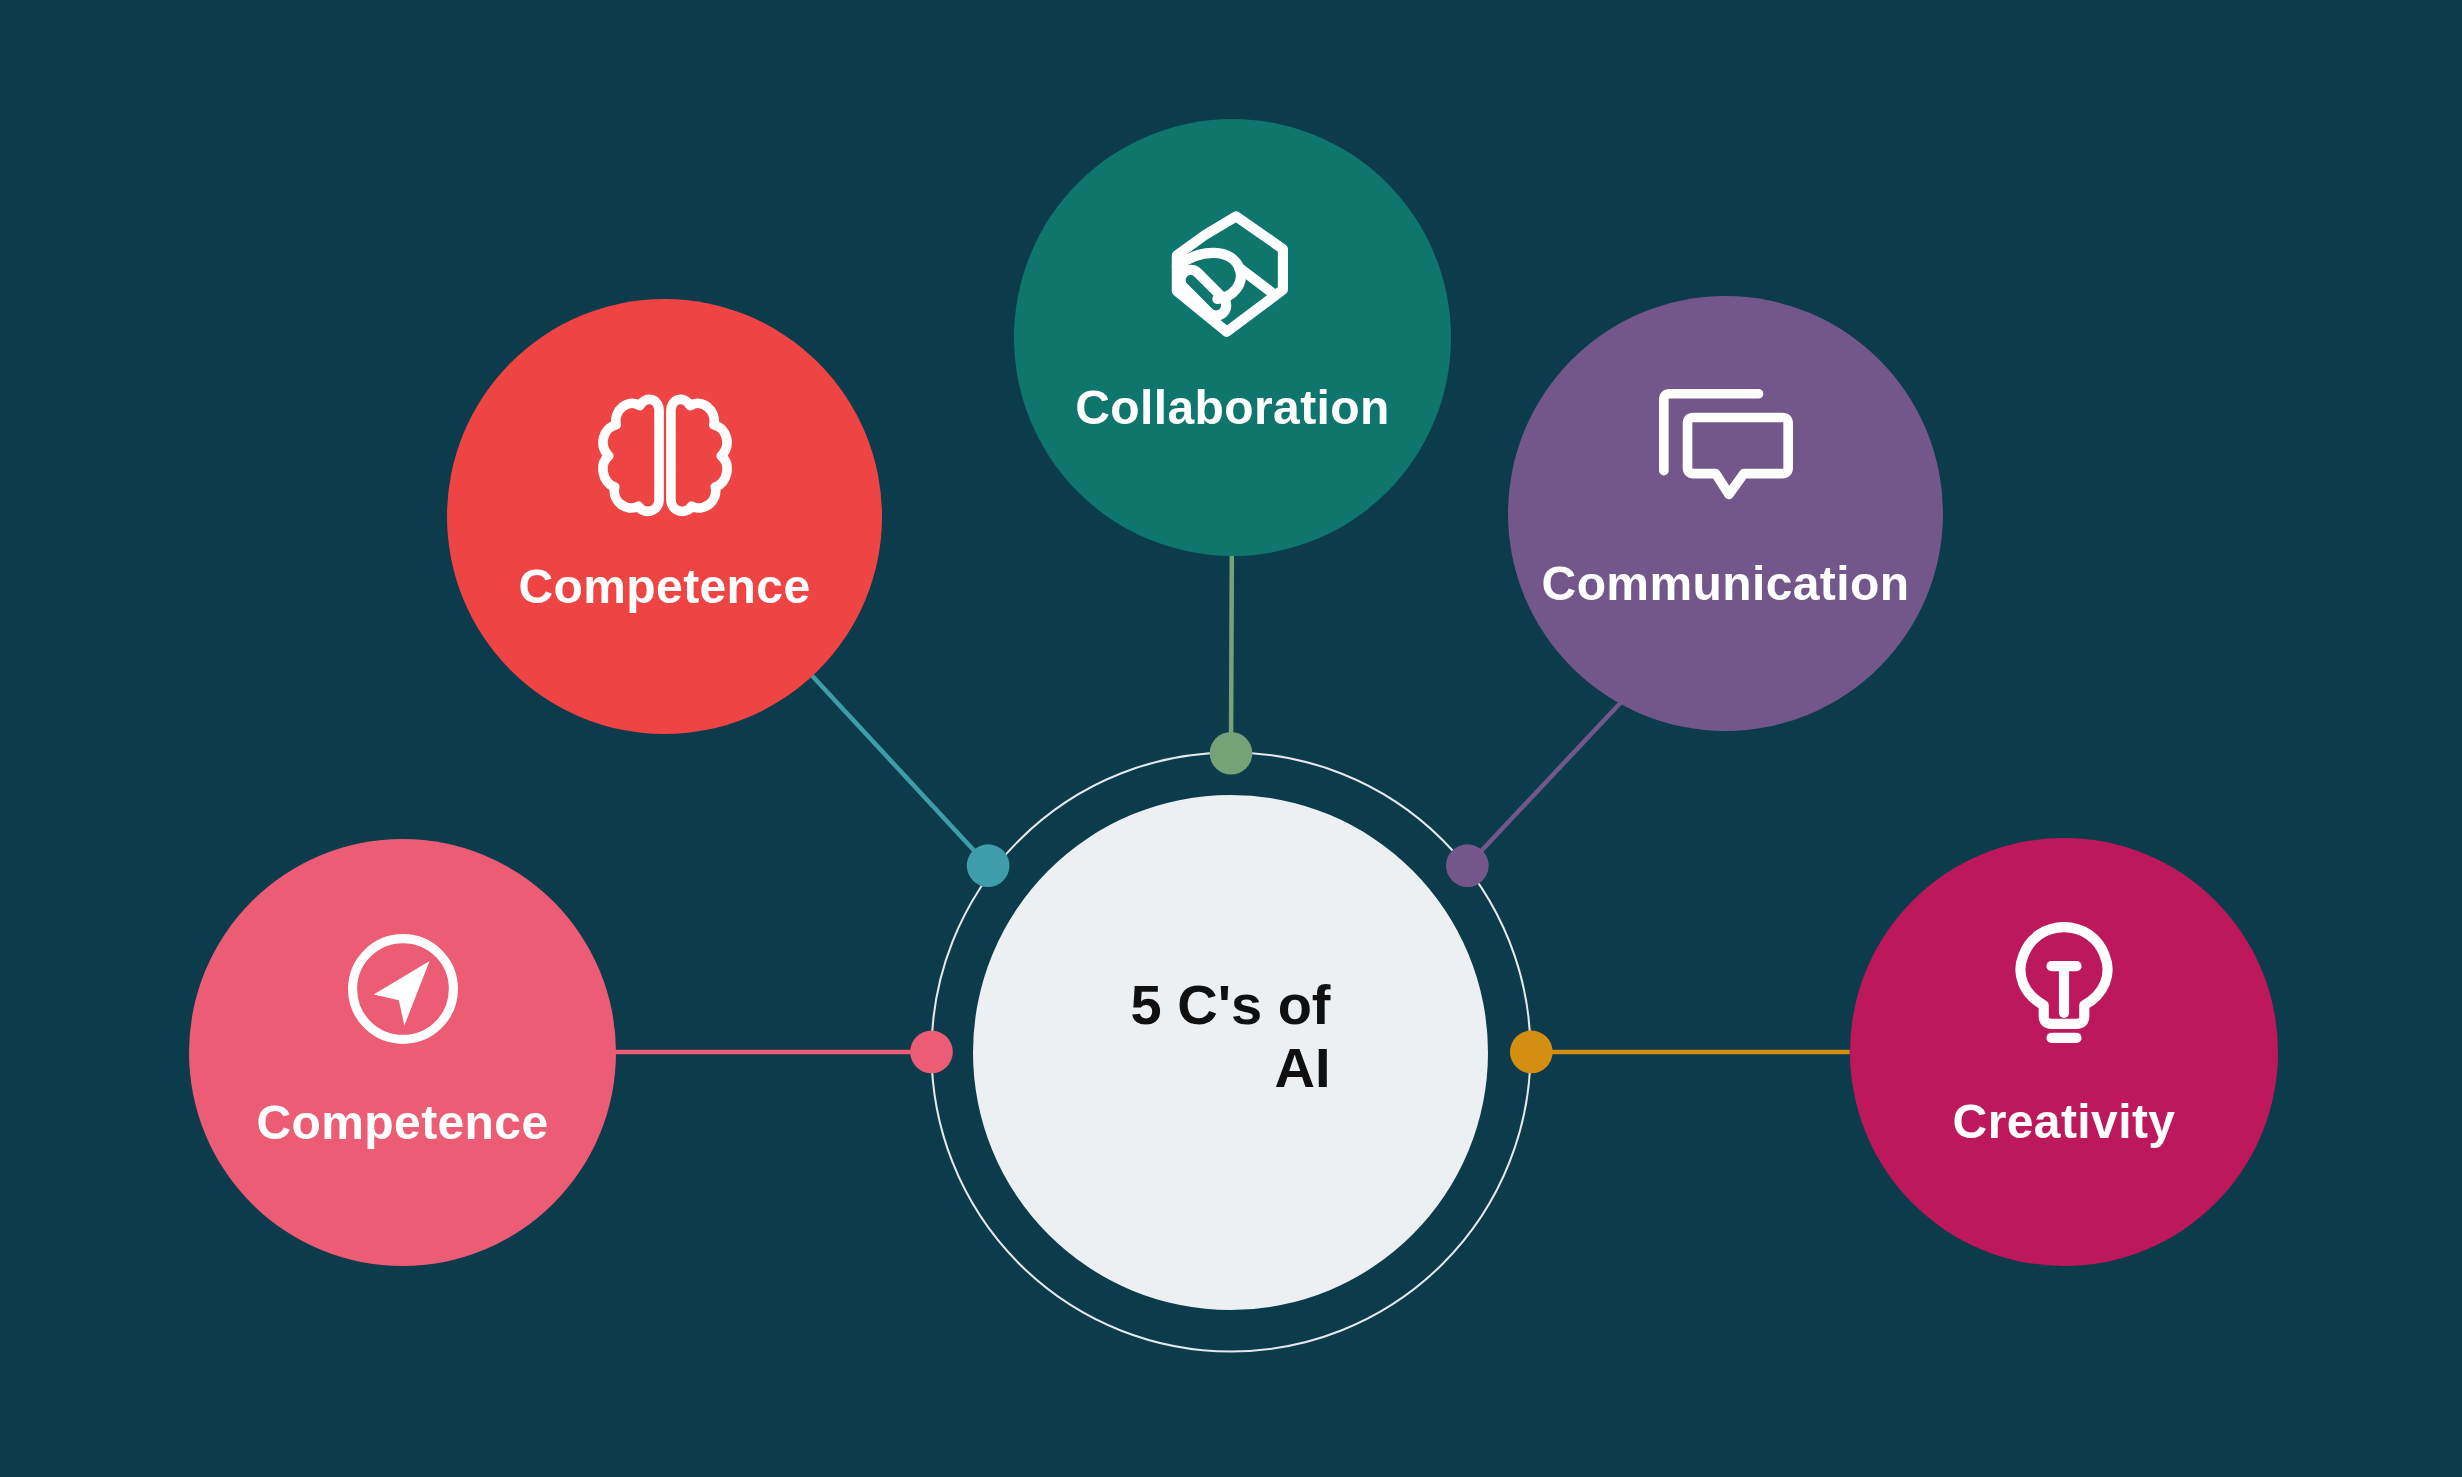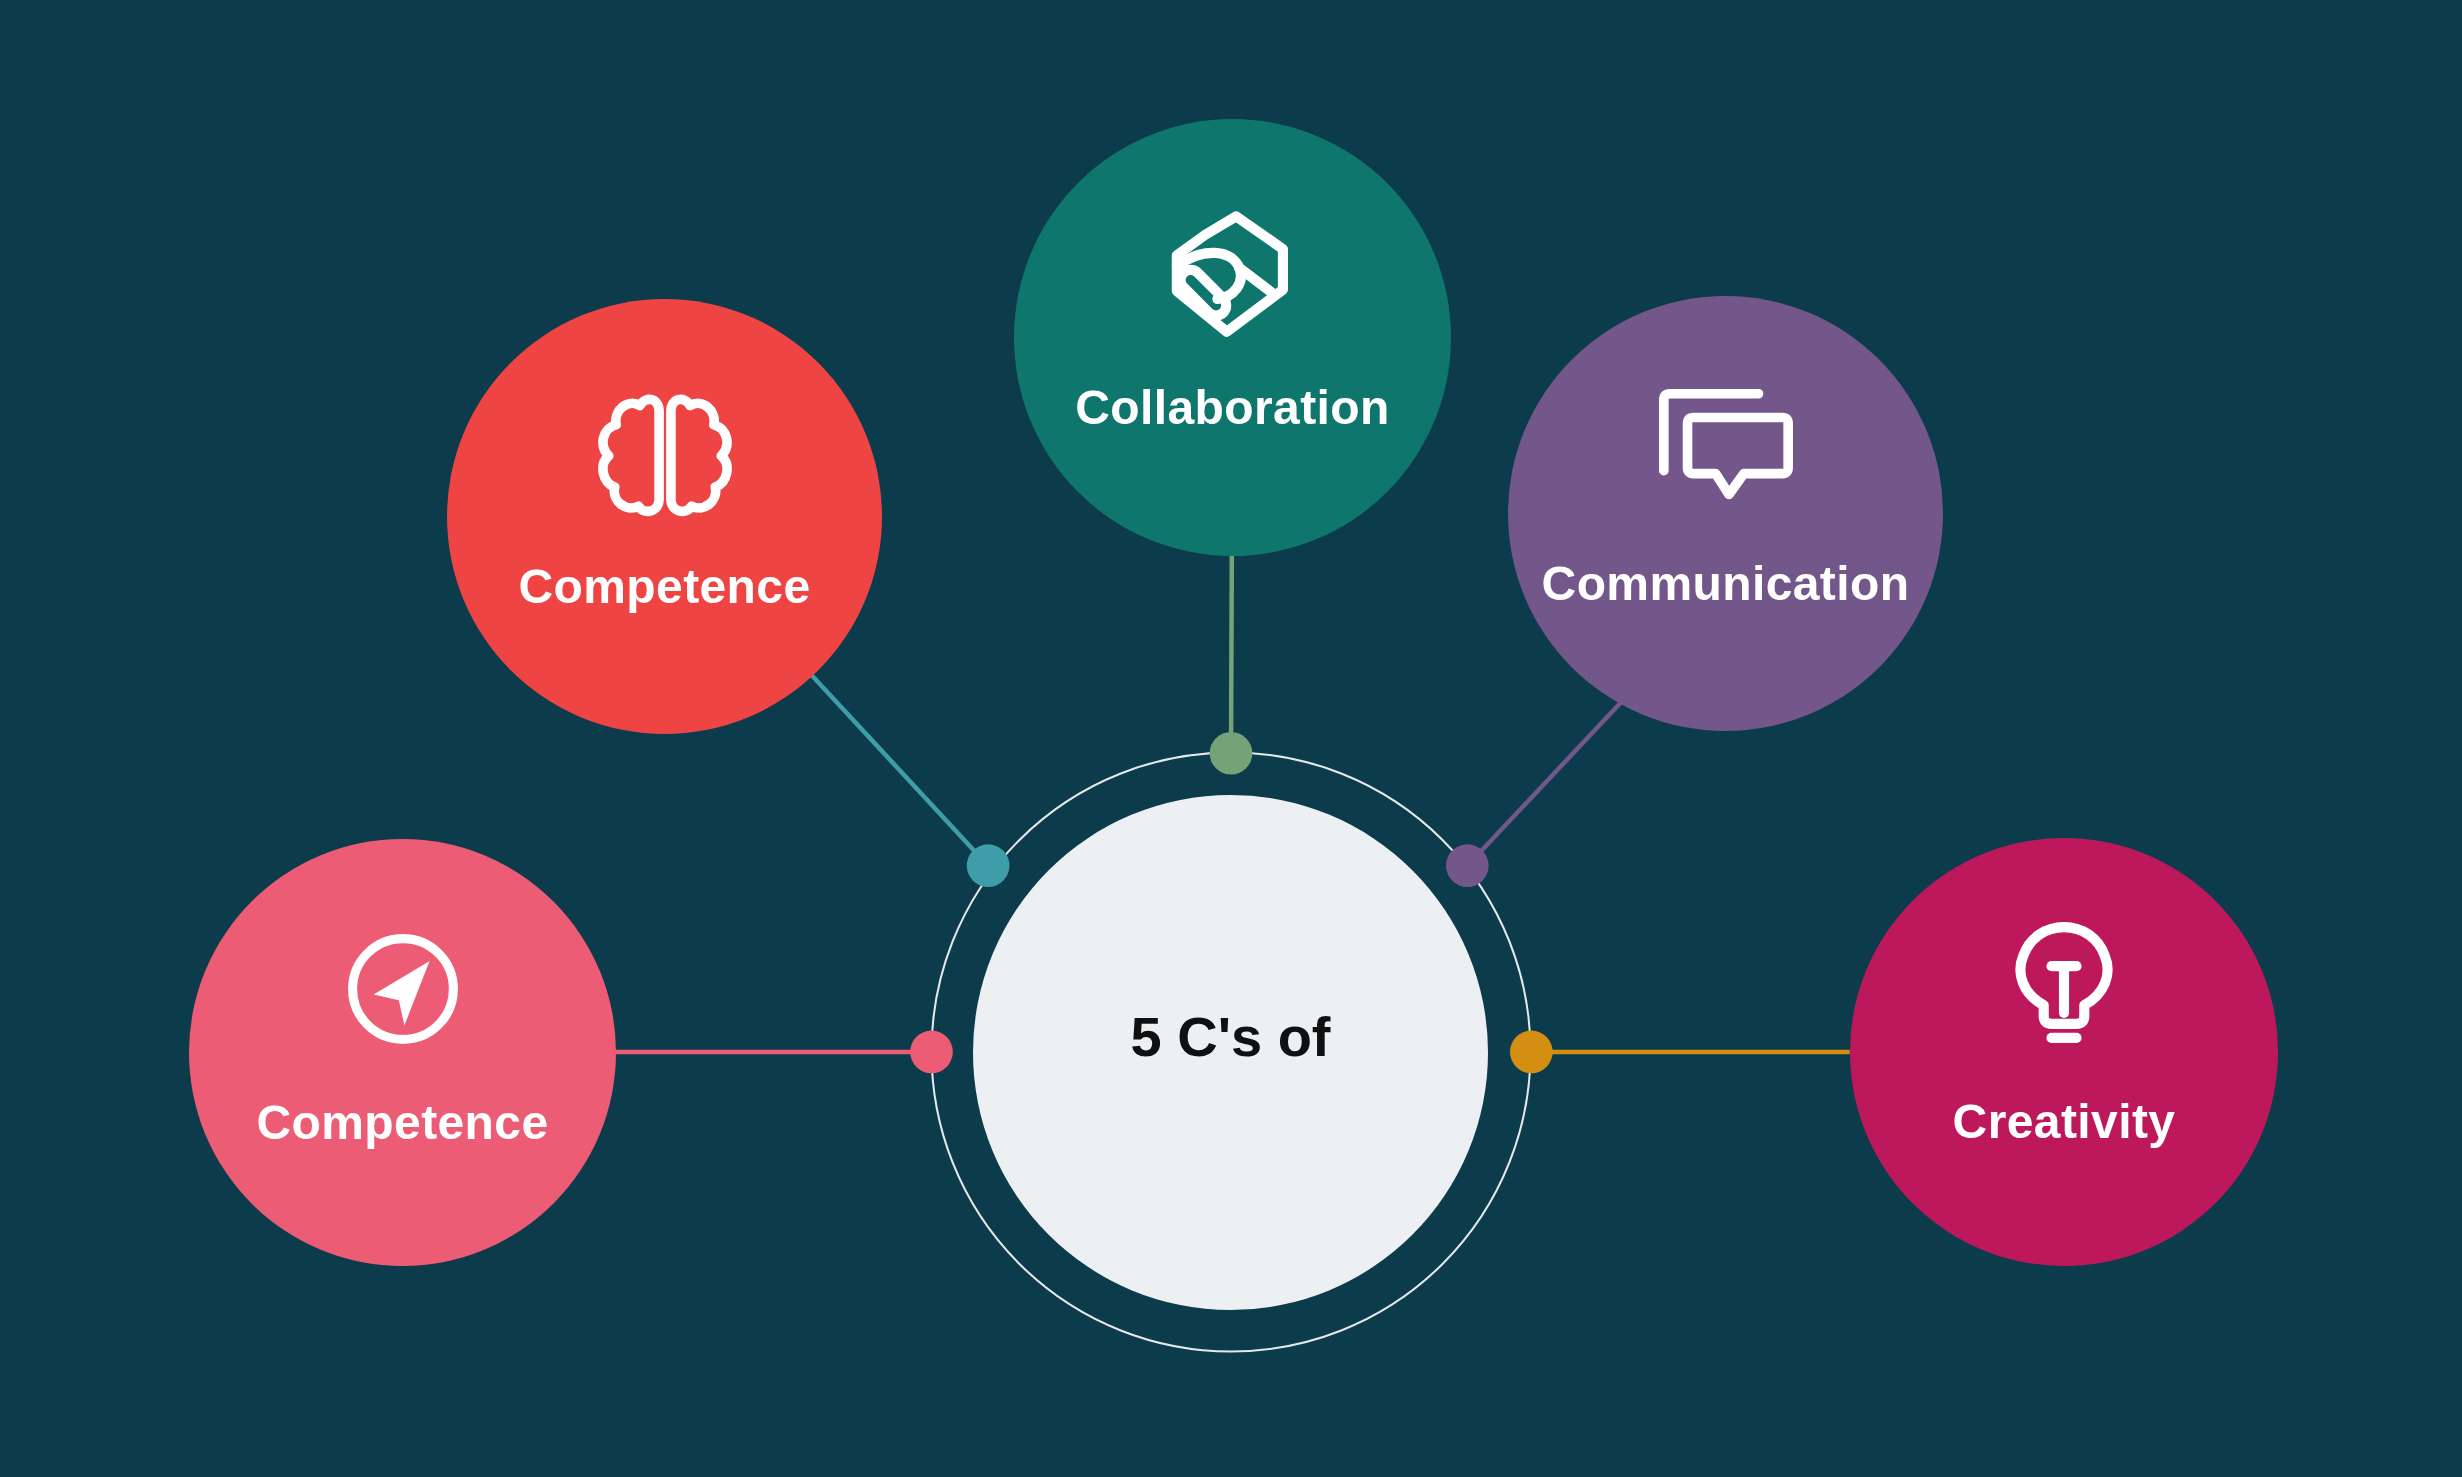--- a/index.html
+++ b/index.html
@@ -143,17 +143,18 @@
         <path d="M 42 36 L 58 36"></path>
         <path d="M 42 82 L 58 82"></path>
       </svg>
     </span>
     <div class="label">Creativity</div>
   </div>
 
   <div class="hub" style="background-color: rgb(236, 240, 243);">
     <div class="hub-title" style="color: rgb(16, 16, 16);">
       <div>5 C's of</div>
+      <div>AI</div>
     </div>
   </div>
 
 </div>
 
 
 </body></html>

